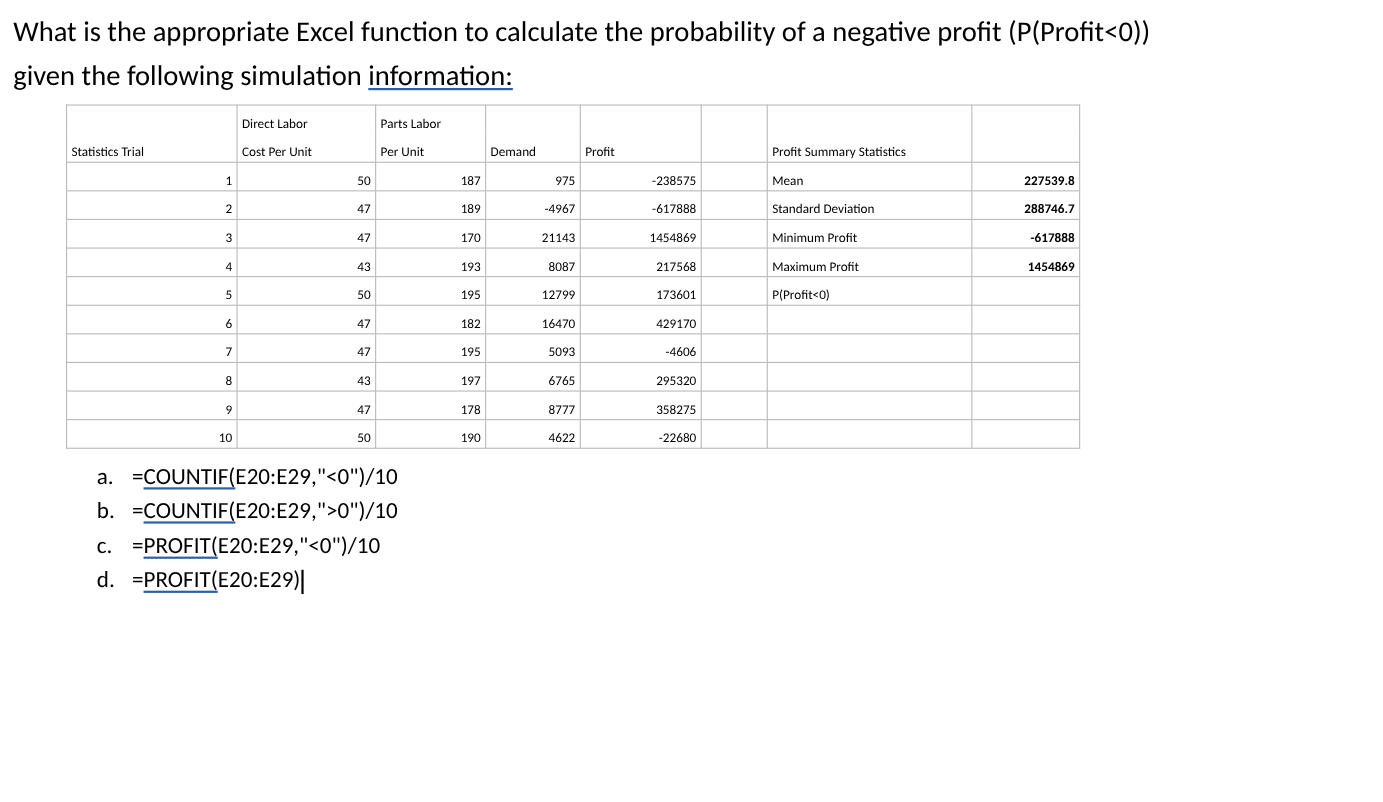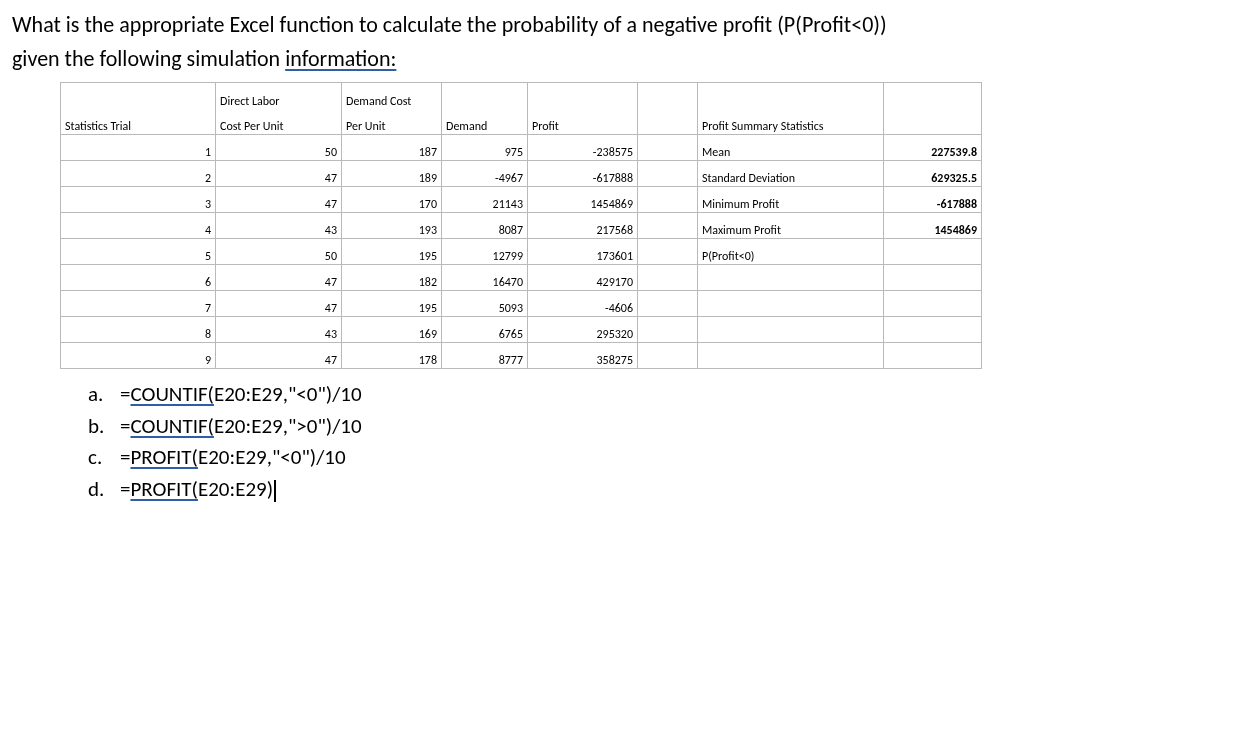--- a/index.html
+++ b/index.html
@@ -6,21 +6,21 @@
     font-family: "Calibri", "Segoe UI", Arial, sans-serif;
     font-size: 20px;
     color: #000;
     background: #fff;
     margin: 0;
     padding: 8px 12px;
     width: 1257px;
     box-sizing: border-box;
   }
   .question {
-    font-size: 22px;
+    font-size: 26px;
     line-height: 1.55;
     margin-bottom: 6px;
   }
   .question .underline {
     text-decoration: underline;
     text-decoration-color: #2e5fa6;
     text-decoration-thickness: 2px;
     text-underline-offset: 3px;
     text-align: center;
   }
@@ -80,21 +80,21 @@
   <span>What is the appropriate Excel function to calculate the probability of a negative profit (P(Profit&lt;0))</span><br>
   <span>given the following simulation </span><span class="underline">information:</span>
 </div>
 
 <table>
 
   <tbody>
       <tr>
     <td class="col-trial text noborder-bottom"></td>
     <td class="col-dl text noborder-bottom">Direct Labor</td>
-    <td class="col-parts text noborder-bottom">Demand Cost</td>
+    <td class="col-parts text noborder-bottom">Parts Labor</td>
     <td class="col-demand text noborder-bottom"></td>
     <td class="col-profit text noborder-bottom"></td>
     <td class="col-spacer noborder-bottom"></td>
     <td class="col-stats text noborder-bottom"></td>
     <td class="col-statv text noborder-bottom"></td>
   </tr>
 
   <tr>
     <td class="col-trial text noborder-top">Statistics Trial</td>
     <td class="col-dl text noborder-top">Cost Per Unit</td>
@@ -118,21 +118,21 @@
         <td class="col-statv num">227539.8</td>
       </tr>
       <tr>
         <td class="col-trial num">2</td>
         <td class="col-dl num">47</td>
         <td class="col-parts num">189</td>
         <td class="col-demand num">-4967</td>
         <td class="col-profit num">-617888</td>
         <td class="col-spacer"></td>
         <td class="col-stats text">Standard Deviation</td>
-        <td class="col-statv num">629325.5</td>
+        <td class="col-statv num">288746.7</td>
       </tr>
       <tr>
         <td class="col-trial num">3</td>
         <td class="col-dl num">47</td>
         <td class="col-parts num">170</td>
         <td class="col-demand num">21143</td>
         <td class="col-profit num">1454869</td>
         <td class="col-spacer"></td>
         <td class="col-stats text">Minimum Profit</td>
         <td class="col-statv num">-617888</td>
@@ -173,37 +173,47 @@
         <td class="col-parts num">195</td>
         <td class="col-demand num">5093</td>
         <td class="col-profit num">-4606</td>
         <td class="col-spacer"></td>
         <td class="col-stats text"></td>
         <td class="col-statv num"></td>
       </tr>
       <tr>
         <td class="col-trial num">8</td>
         <td class="col-dl num">43</td>
-        <td class="col-parts num">169</td>
+        <td class="col-parts num">197</td>
         <td class="col-demand num">6765</td>
         <td class="col-profit num">295320</td>
         <td class="col-spacer"></td>
         <td class="col-stats text"></td>
         <td class="col-statv num"></td>
       </tr>
       <tr>
         <td class="col-trial num">9</td>
         <td class="col-dl num">47</td>
         <td class="col-parts num">178</td>
         <td class="col-demand num">8777</td>
         <td class="col-profit num">358275</td>
         <td class="col-spacer"></td>
         <td class="col-stats text"></td>
         <td class="col-statv num"></td>
       </tr>
+      <tr>
+        <td class="col-trial num">10</td>
+        <td class="col-dl num">50</td>
+        <td class="col-parts num">190</td>
+        <td class="col-demand num">4622</td>
+        <td class="col-profit num">-22680</td>
+        <td class="col-spacer"></td>
+        <td class="col-stats text"></td>
+        <td class="col-statv num"></td>
+      </tr>
     </tbody>
 </table>
 
 <div class="answers">
   <div class="row">
     <span class="label">a.</span>
     <span>
       <span>=</span><span class="func">COUNTIF(</span><span>E20:E29,"&lt;0")/10</span>
     </span>
   </div>

